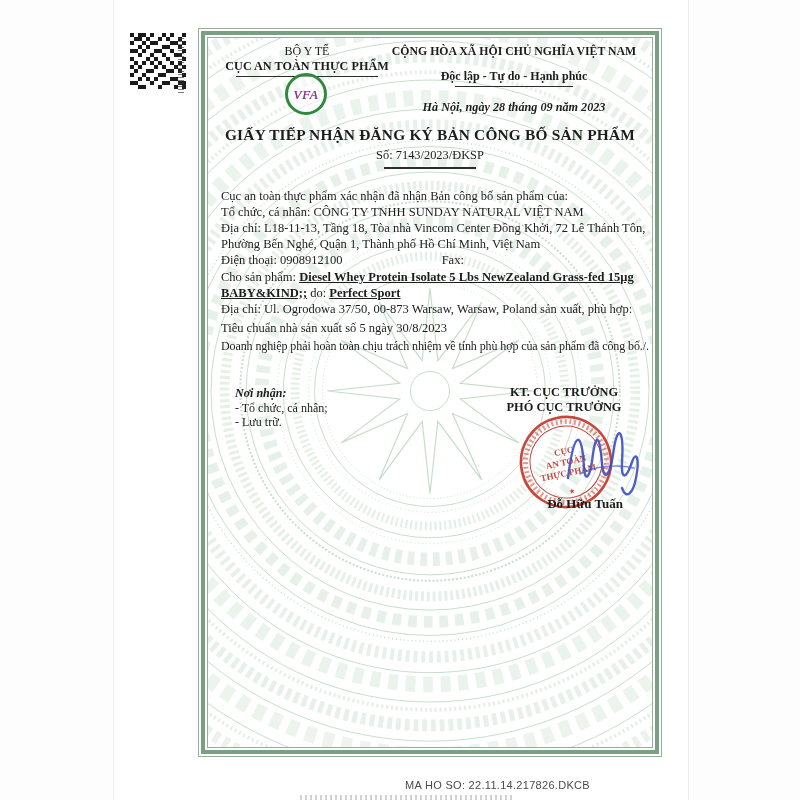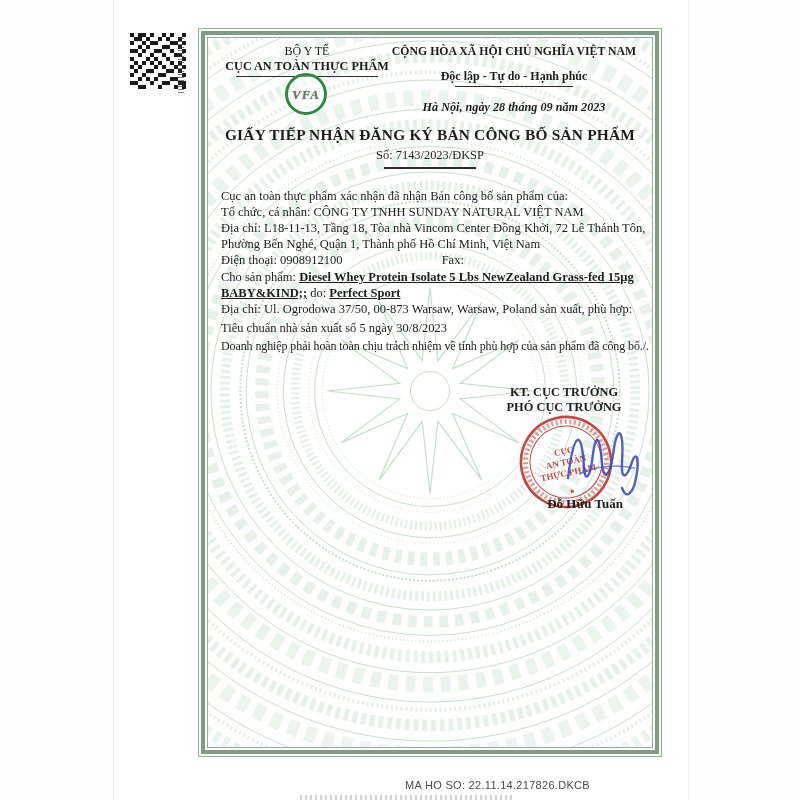--- a/index.html
+++ b/index.html
@@ -15,21 +15,21 @@
   .wm{position:absolute;left:0;top:0;width:100%;height:100%;z-index:0;pointer-events:none;}
   .layer{position:absolute;left:0;top:0;width:100%;height:100%;z-index:1;}
   
   .hdr-left{position:absolute;left:10px;top:6px;width:178px;text-align:center;line-height:15px;}
   .hdr-left .l1{font-size:12px;}
   .hdr-left .l2{font-size:12.2px;font-weight:bold;}
   .hdr-rule-l{width:142px;border-bottom:1px solid #2c2c2c;margin:2px auto 0 auto;}
   .logo{position:absolute;left:67px;top:29px;width:42px;height:42px;border:3px solid #2f8a3c;
         border-radius:50%;box-sizing:border-box;background:rgba(255,255,255,.55);
         display:flex;align-items:center;justify-content:center;}
-  .logo span{font-style:italic;font-weight:bold;font-size:13px;color:#737373;
+  .logo span{font-style:italic;font-weight:normal;font-size:13px;color:#a21caf;
              text-shadow:0 0 1px #2f8a3c;letter-spacing:1px;}
   .hdr-right{position:absolute;right:4px;top:6px;width:268px;text-align:center;line-height:15px;}
   .hdr-right .l1{font-size:11.8px;font-weight:bold;}
   .hdr-right .l2{font-size:12px;font-weight:bold;margin-top:10px;}
   .hdr-rule-r{width:118px;border-bottom:1px solid #2c2c2c;margin:2px auto 0 auto;}
   .date-line{margin-top:13px;font-size:12.2px;font-style:italic;font-weight:600;}
   
   .title-block{position:absolute;left:0;top:88px;width:100%;text-align:center;}
   .doc-title{font-size:15.4px;font-weight:bold;letter-spacing:.2px;}
   .doc-number{font-size:12.4px;margin-top:4px;}
@@ -172,20 +172,25 @@
             <span class="bold">Perfect Sport</span>
           </p>
           <p>
             <span>Địa chỉ: </span>
             <span>Ul. Ogrodowa 37/50, 00-873 Warsaw, Warsaw, Poland sản xuất, phù hợp:</span>
           </p>
           <p class="mt3"><span>Tiêu chuẩn nhà sản xuất số 5 ngày 30/8/2023</span></p>
           <p class="mt3 nowrap"><span>Doanh nghiệp phải hoàn toàn chịu trách nhiệm về tính phù hợp của sản phẩm đã công bố./.</span></p>
         </div>
 
+        <div class="recipients">
+          <div class="lbl">Nơi nhận: </div>
+          <div>- Tổ chức, cá nhân;</div>
+          <div>- Lưu trữ.</div>
+        </div>
 
         <div class="signer">
           <div>KT. CỤC TRƯỞNG</div>
           <div>PHÓ CỤC TRƯỞNG</div>
         </div>
 
         <svg class="stamp" viewBox="0 0 96 96">
           <g transform="rotate(-12 48 48)" stroke="#c2382e" fill="none">
             <circle cx="48" cy="48" r="45" stroke-width="2.6"></circle>
             <circle cx="48" cy="48" r="36" stroke-width="1"></circle>

